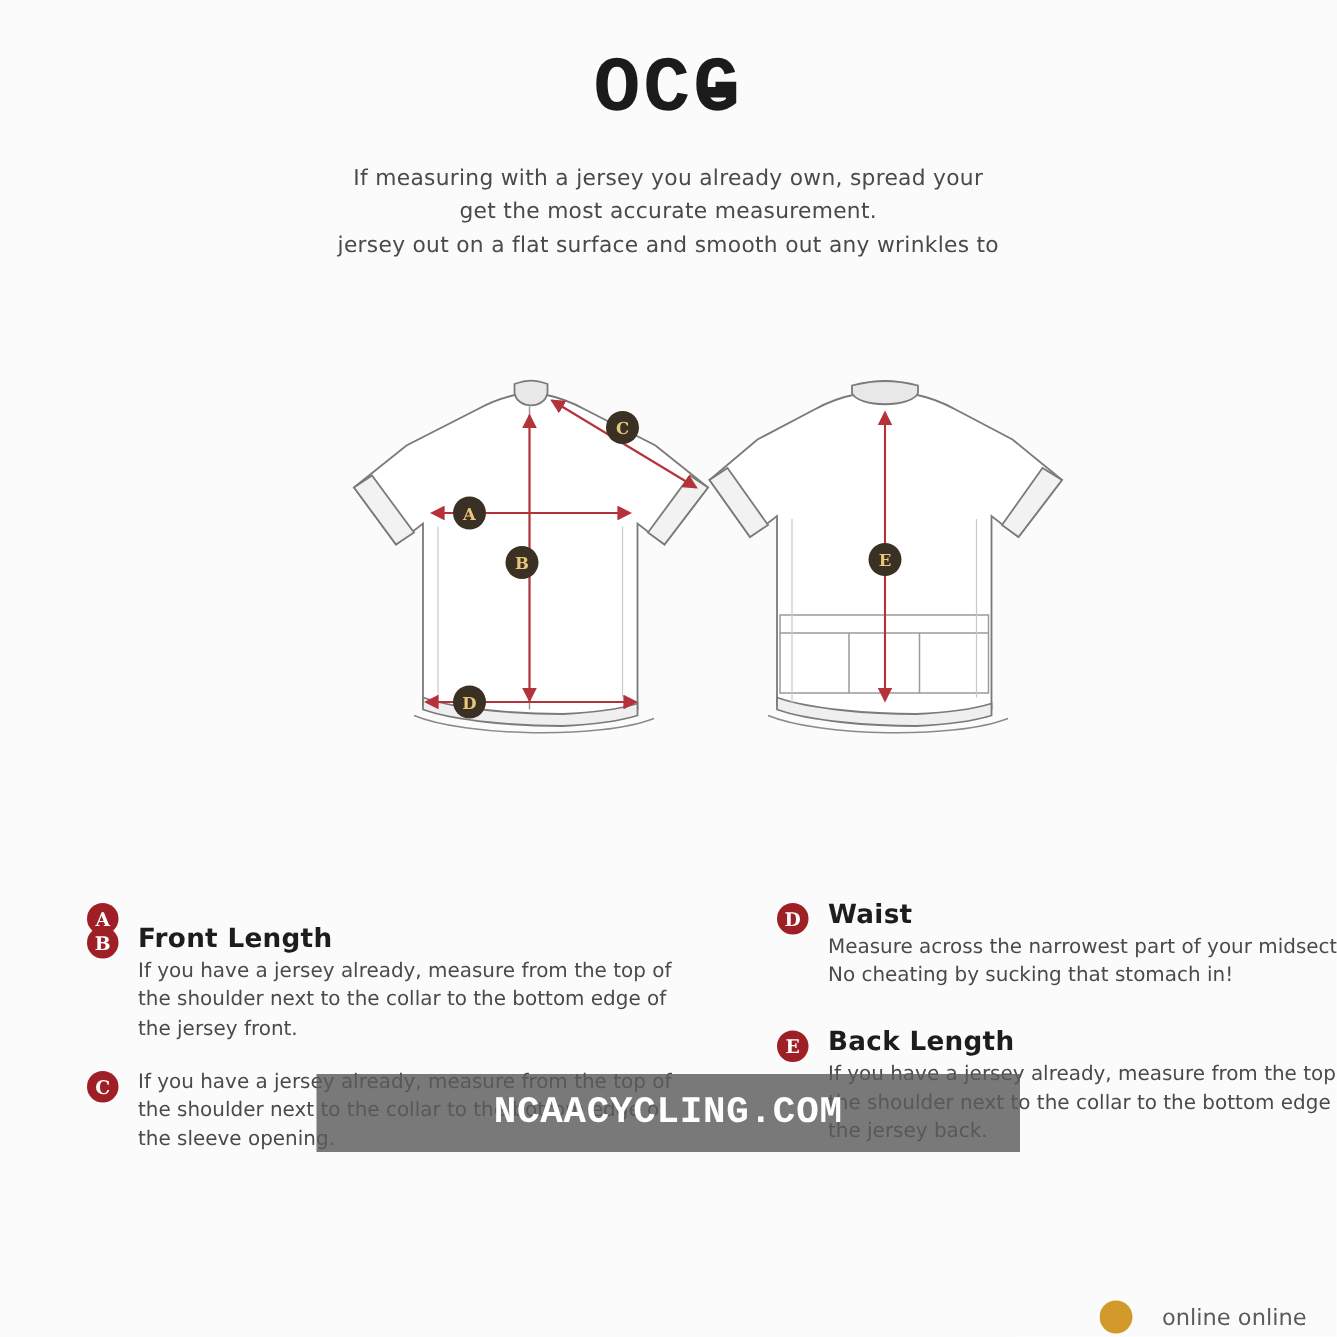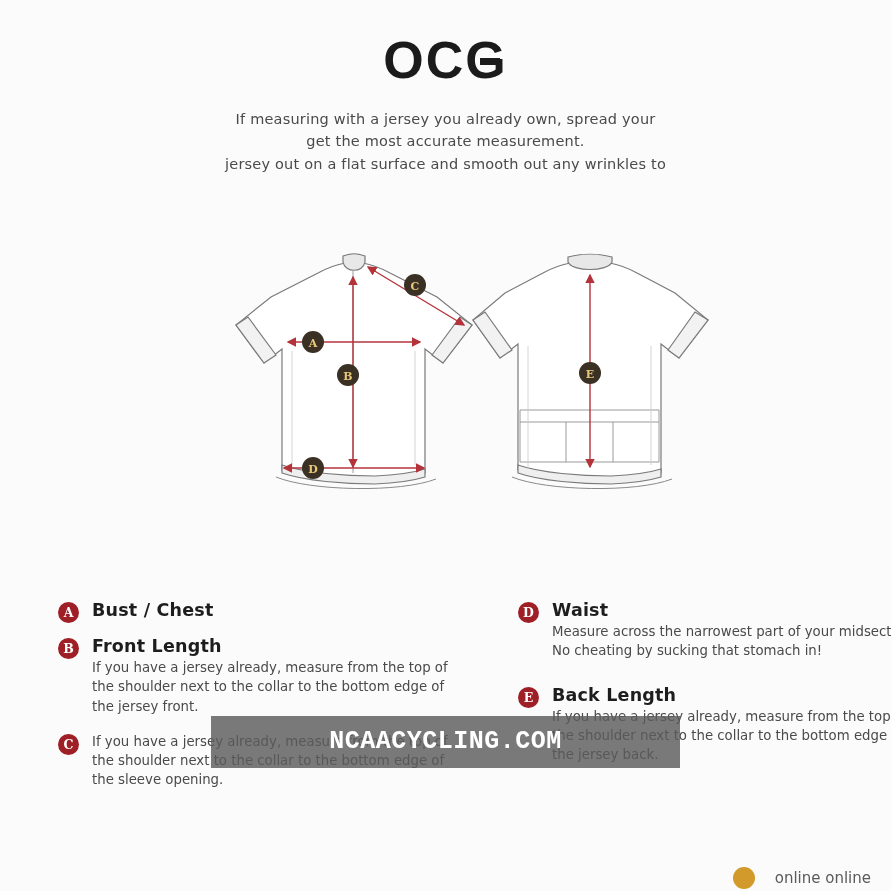--- a/index.html
+++ b/index.html
@@ -24,21 +24,21 @@
   
   .logo-wrap {
     position: absolute;
     top: 34px;
     left: 0;
     right: 0;
     text-align: center;
   }
   .logo {
     display: inline-block;
-    font-family: Liberation Sans, sans-serif;
+    font-family: Liberation Mono, monospace;
     font-size: 52px;
     font-weight: bold;
     letter-spacing: 2px;
     color: #1b1b1b;
     line-height: 1;
     position: relative;
   }
   .logo .bar {
     position: absolute;
     width: 20px;
@@ -268,21 +268,20 @@
         <text x="590" y="162.5" font-family="DejaVu Serif, serif" font-size="11" font-weight="bold" fill="#e7c87a" text-anchor="middle">E</text>
       </g>
     </svg>
   </div>
 
   <div class="legend">
 
     <div class="legend-col col-left">
       <div class="legend-item">
         <span class="badge">A</span>
-        <p class="legend-title">Bust / Chest</p>
       </div>
       <div class="legend-item">
         <span class="badge">B</span>
         <p class="legend-title">Front Length</p>
         <p class="legend-desc">If you have a jersey already, measure from the top of the shoulder next to the collar to the bottom edge of the jersey front.</p>
       </div>
       <div class="legend-item">
         <span class="badge">C</span>
         <p class="legend-desc">If you have a jersey already, measure from the top of the shoulder next to the collar to the bottom edge of the sleeve opening.</p>
       </div>

